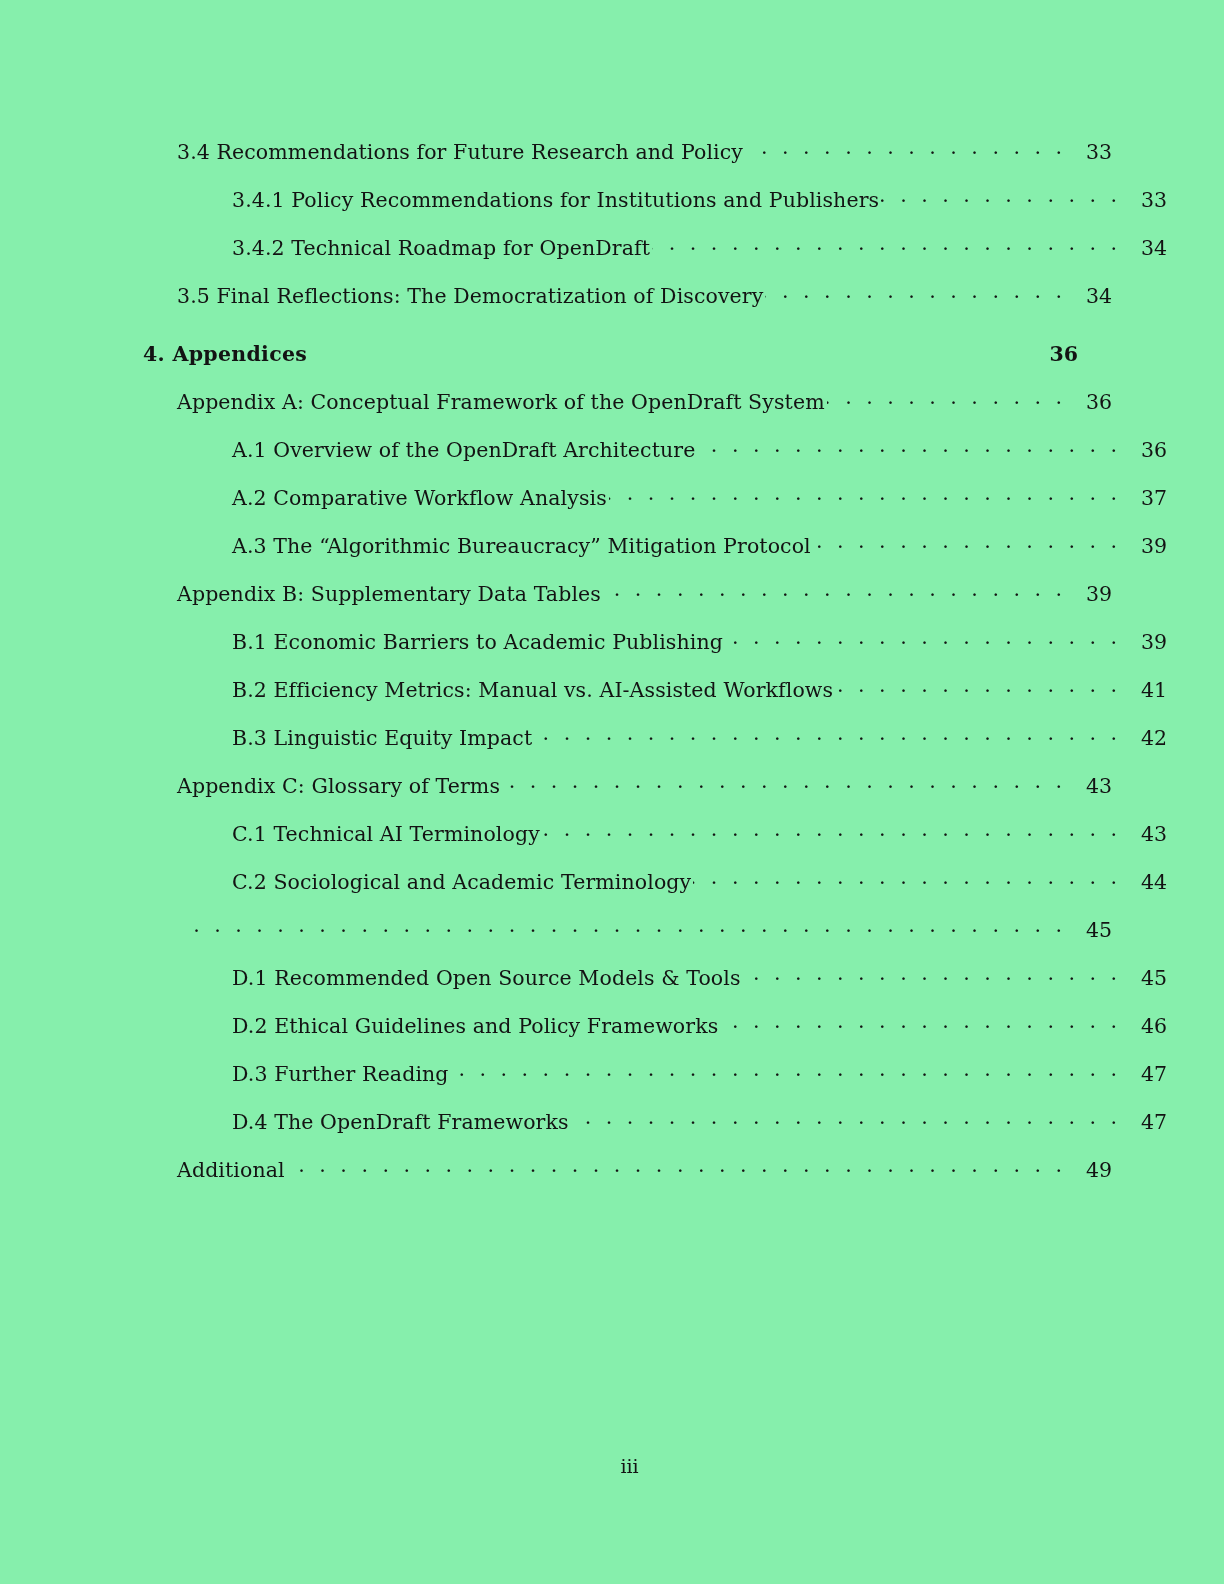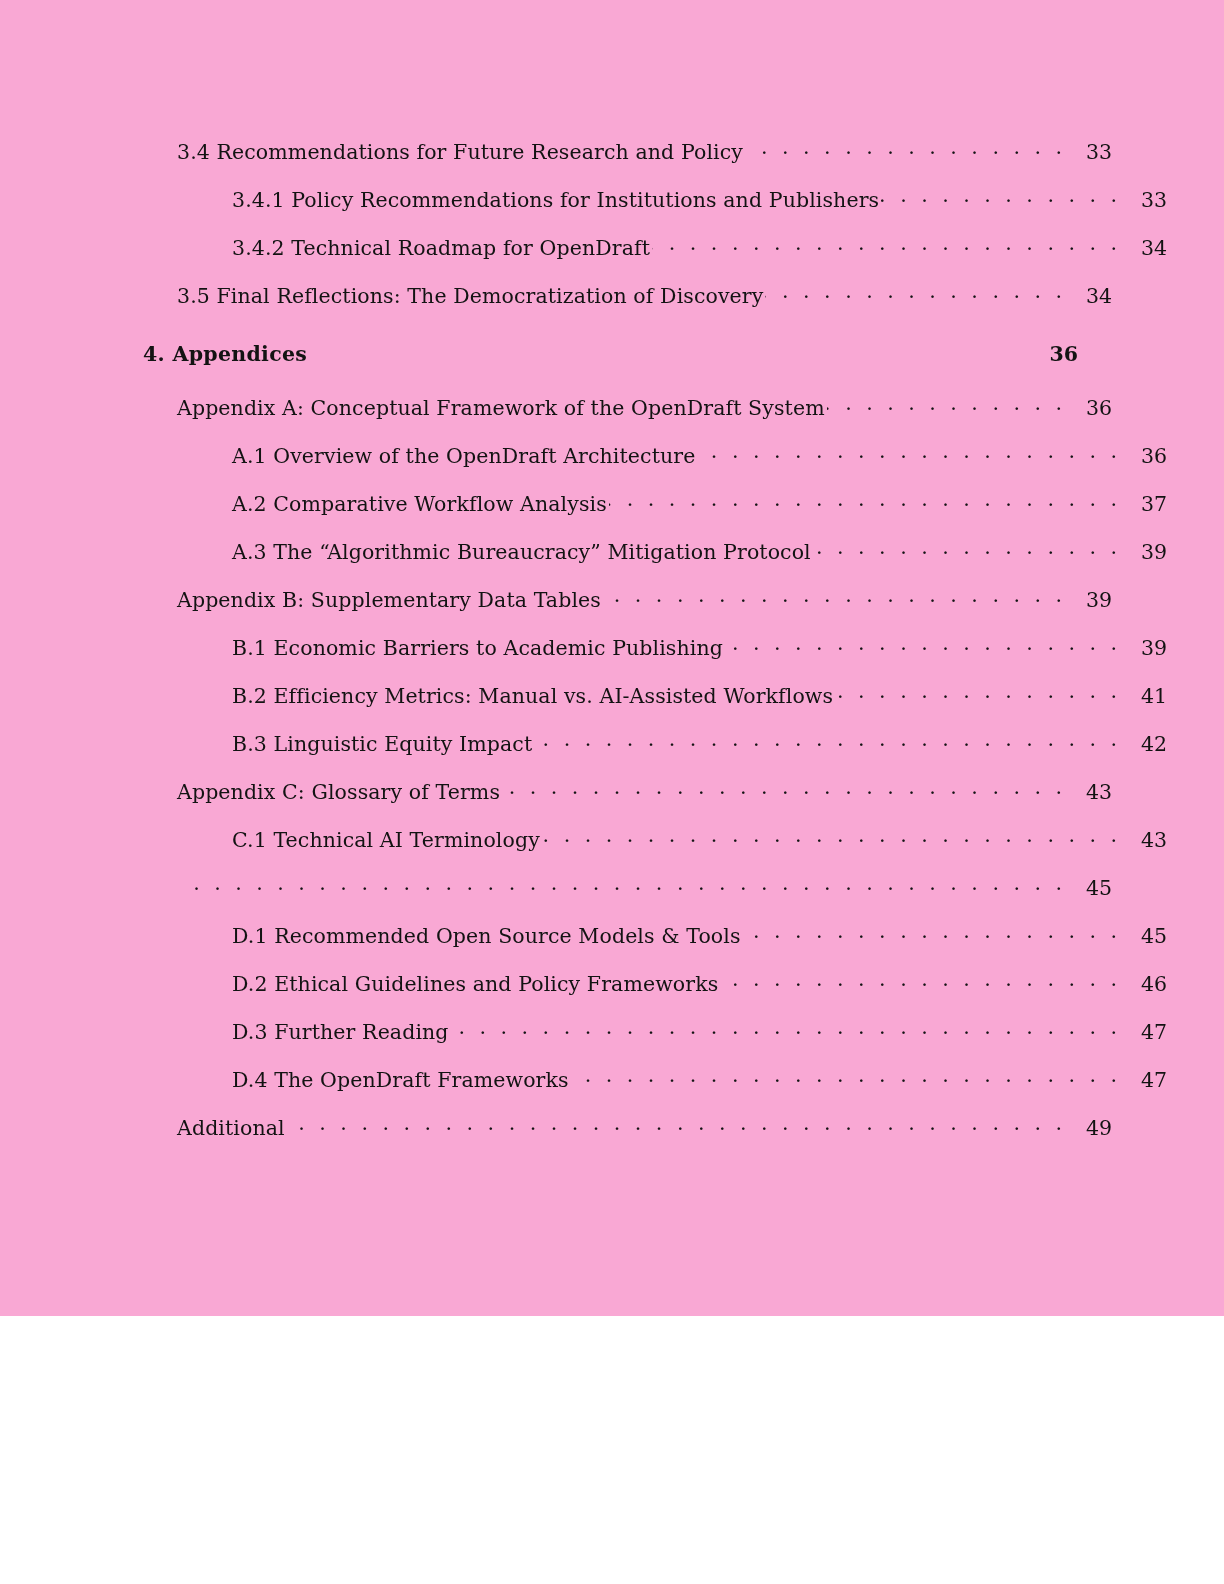--- a/index.html
+++ b/index.html
@@ -3,22 +3,22 @@
 <meta charset="utf-8">
 <style>
   html, body {
     margin: 0;
     padding: 0;
     background: #ffffff;
   }
   .page {
     position: relative;
     width: 1224px;
-    height: 1316px;
-    background: #f9a8d4;
+    height: 1584px;
+    background: #86efac;
     margin: 0 auto;
     overflow: hidden;
     font-family: "DejaVu Serif", "Liberation Serif", serif;
     color: #131313;
   }
   .toc {
     position: absolute;
     left: 143px;
     top: 138px;
     width: 935px;
@@ -69,21 +69,21 @@
     height: 48px;
     margin-top: 10px;
   }
   .lvl-chapter .title { letter-spacing: 0.3px; }
   .lvl-chapter .leader::before { content: ""; }
 
   .lvl-section  { padding-left: 34px; }
   .lvl-sub      { padding-left: 89px; }
 
   
-  .after-chapter { margin-top: 6px; }
+  .after-chapter { margin-top: 0px; }
 
   .folio {
     position: absolute;
     left: 0;
     right: 0;
     top: 1455px;
     text-align: center;
     font-size: 19px;
     font-family: "DejaVu Serif", "Liberation Serif", serif;
     color: #131313;
@@ -164,20 +164,25 @@
       <div class="toc-line lvl-section">
         <span class="title">Appendix C: Glossary of Terms</span>
         <span class="leader"></span>
         <span class="pageno">43</span>
       </div>
       <div class="toc-line lvl-sub">
         <span class="title">C.1 Technical AI Terminology</span>
         <span class="leader"></span>
         <span class="pageno">43</span>
       </div>
+      <div class="toc-line lvl-sub">
+        <span class="title">C.2 Sociological and Academic Terminology</span>
+        <span class="leader"></span>
+        <span class="pageno">44</span>
+      </div>
       <div class="toc-line lvl-section">
         <span class="leader"></span>
         <span class="pageno">45</span>
       </div>
       <div class="toc-line lvl-sub">
         <span class="title">D.1 Recommended Open Source Models &amp; Tools</span>
         <span class="leader"></span>
         <span class="pageno">45</span>
       </div>
       <div class="toc-line lvl-sub">

